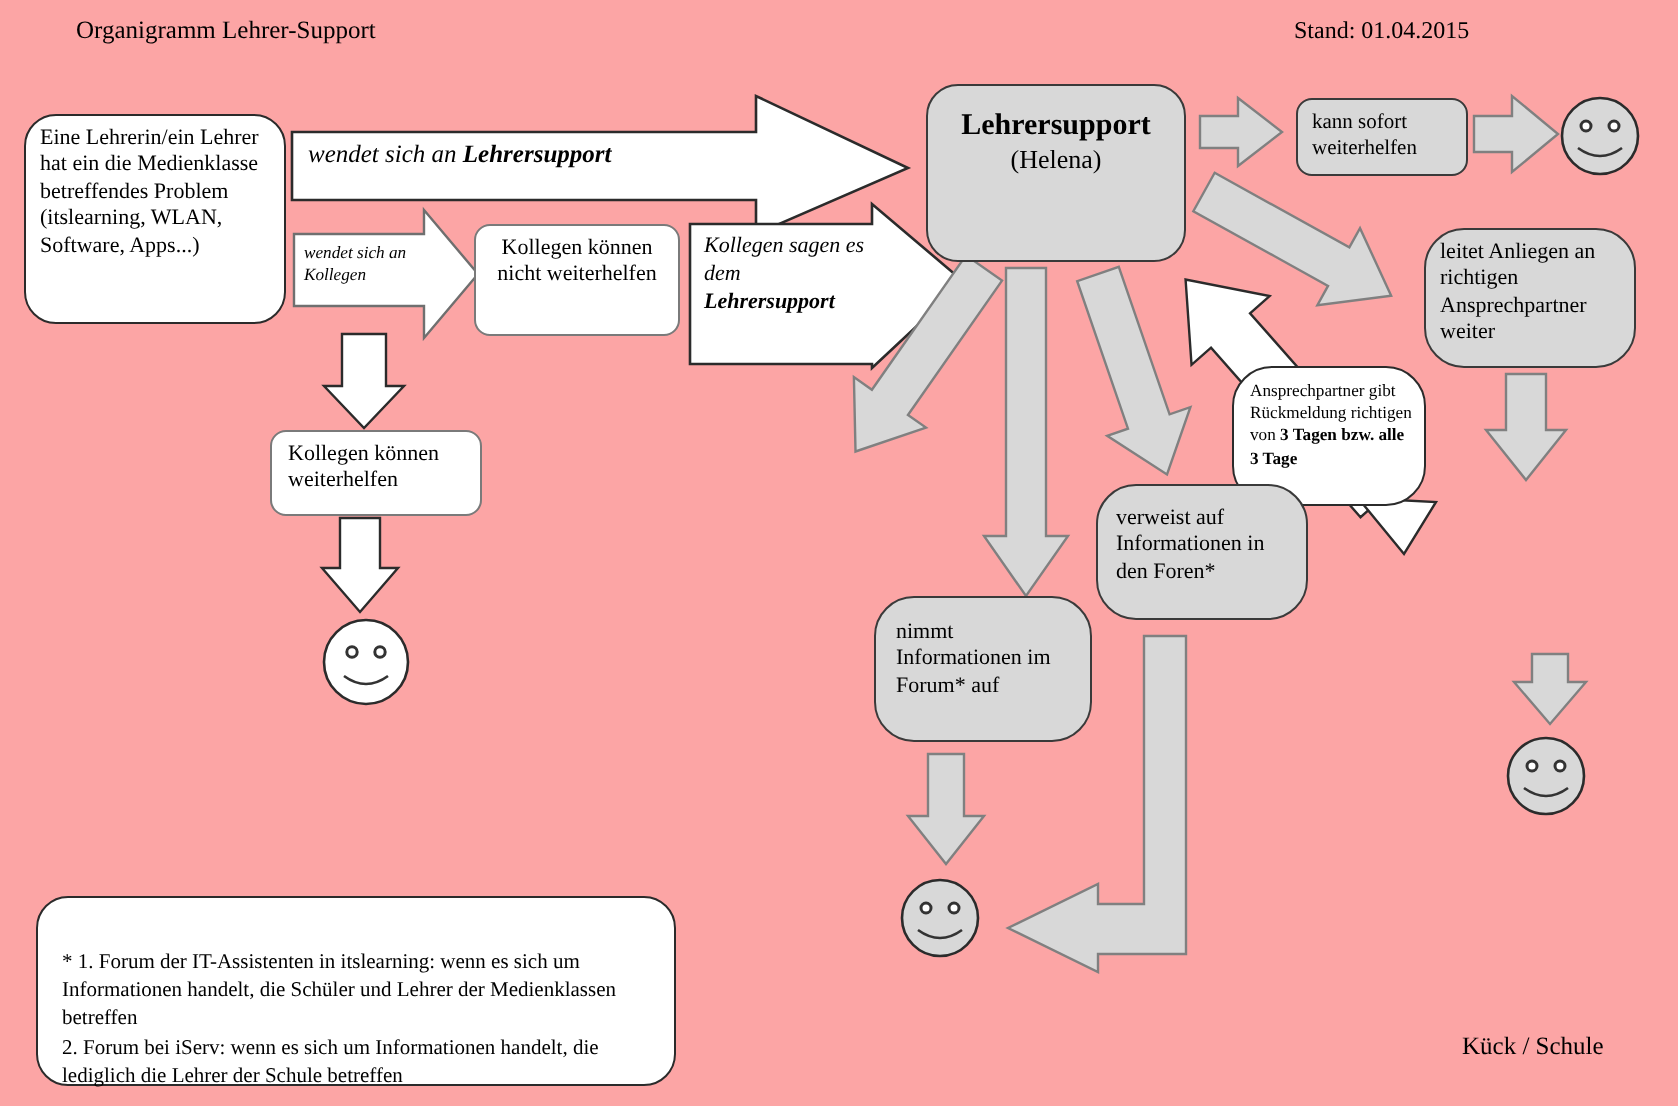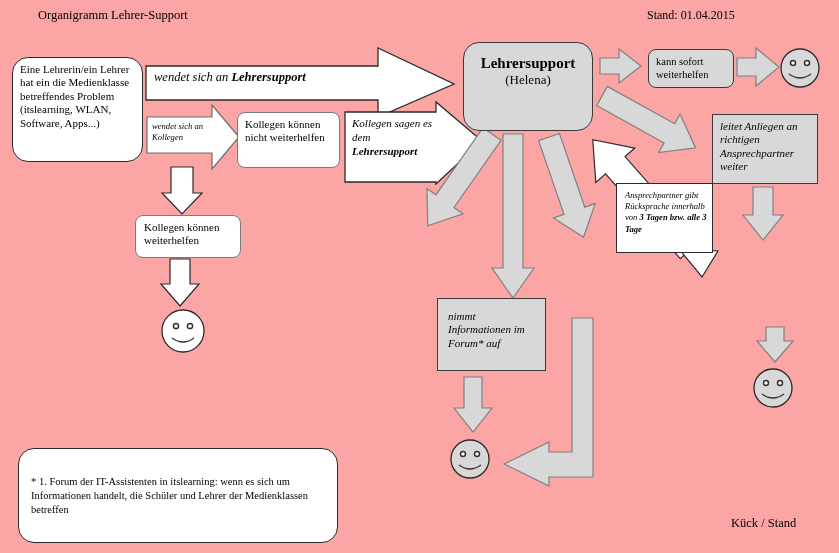--- a/index.html
+++ b/index.html
@@ -4,21 +4,21 @@
 <style>
   html,body{margin:0;padding:0;background:#fff;}
   #canvas{position:relative;width:839px;height:553px;background:#fca5a5;overflow:hidden;
           font-family:"Liberation Serif","DejaVu Serif",serif;color:#000;}
   #arrow-layer{position:absolute;left:0;top:0;}
   .txt{position:absolute;line-height:1.22;}
   .box{position:absolute;box-sizing:border-box;line-height:1.22;}
   .white-box{background:#ffffff;border:1.3px solid #2b2b2b;}
   .gray-box{background:#d8d8d8;border:1.3px solid #3a3a3a;}
   .soft-border{border-color:#7a7a7a;}
-  .r8{border-radius:8px;}  .r12{border-radius:0;font-style:italic;}  .r16{border-radius:16px;}
+  .r8{border-radius:8px;}  .r12{border-radius:20px;}  .r16{border-radius:16px;}
   .f11{font-size:11px;}  .f10{font-size:10.5px;}  .f8{font-size:8.6px;line-height:1.3;}
   .pad{padding:5px 7px;}
   .center{text-align:center;}
   .bold{font-weight:bold;}
   .arrow-label{position:absolute;line-height:1.25;font-style:italic;}
 </style>
 </head>
 <body>
 
 <div id="canvas">
@@ -119,21 +119,21 @@
   <div class="box white-box r16 f11 pad" style="left:12px;top:57px;width:131px;height:105px;">
     <span>Eine Lehrerin/ein Lehrer hat ein die Medienklasse betreffendes Problem (itslearning, WLAN, Software, Apps...)</span>
   </div>
 
   <div class="arrow-label" style="left:154px;top:70px;width:240px;font-size:12.5px;">
     <span>wendet sich an </span><span class="bold">Lehrersupport</span>
   </div>
 
   <div class="arrow-label f8" style="left:152px;top:121px;width:58px;">wendet sich an Kollegen</div>
 
-  <div class="box white-box soft-border r8 f11 pad" style="left:237px;top:112px;width:103px;height:56px;">
+  <div class="box white-box soft-border r8 f11 pad" style="left:237px;top:112px;width:103px;height:56px;text-align:center;">
     <span>Kollegen können nicht weiterhelfen</span>
   </div>
 
   <div class="arrow-label f11" style="left:352px;top:117px;width:84px;">
     <span>Kollegen sagen es dem </span><span class="bold">Lehrersupport</span>
   </div>
 
   <div class="box gray-box r16 center" style="left:463px;top:42px;width:130px;height:89px;border-width:1.5px;padding-top:11px;">
     <div class="bold" style="font-size:15px;">Lehrersupport</div>
     <div style="font-size:13px;">(Helena)</div>
@@ -142,32 +142,36 @@
   <div class="box gray-box r8 f10" style="left:648px;top:49px;width:86px;height:39px;padding:6px 0 0 7px;">
     <span>kann sofort weiterhelfen</span>
   </div>
 
   <div class="box gray-box r12 f11 pad" style="left:712px;top:114px;width:106px;height:70px;">
     <span>leitet Anliegen an richtigen Ansprechpartner weiter</span>
   </div>
 
 
   <div class="box white-box r12 f8" style="left:616px;top:183px;width:97px;height:70px;border-width:1.5px;padding:6px 5px 0 8px;">
-    <span>Ansprechpartner gibt Rücksprache innerhalb von </span><span class="bold">3 Tagen bzw. alle 3 Tage</span>
+    <span>Ansprechpartner gibt Rückmeldung richtigen von </span><span class="bold">3 Tagen bzw. alle 3 Tage</span>
   </div>
 
+  <div class="box gray-box r12 f11" style="left:548px;top:242px;width:106px;height:68px;padding:10px 5px 0 9px;">
+    <span>verweist auf Informationen in den Foren*</span>
+  </div>
 
 
   <div class="box gray-box r12 f11" style="left:437px;top:298px;width:109px;height:73px;padding:11px 5px 0 10px;">
     <span>nimmt Informationen im Forum* auf</span>
   </div>
 
   <div class="box white-box soft-border r8 f11" style="left:135px;top:215px;width:106px;height:43px;padding:5px 5px 16px 8px;">
     <span>Kollegen können weiterhelfen</span>
   </div>
 
   <div class="box white-box r16 f10" style="left:18px;top:448px;width:320px;height:95px;padding:26px 10px 0 12px;line-height:1.35;">
     <div>* 1. Forum der IT-Assistenten in itslearning: wenn es sich um Informationen handelt, die Schüler und Lehrer der Medienklassen betreffen</div>
+    <div>2. Forum bei iServ: wenn es sich um Informationen handelt, die lediglich die Lehrer der Schule betreffen</div>
   </div>
 
-  <div class="txt" style="left:731px;top:516px;font-size:12.5px;">Kück / Stand</div>
+  <div class="txt" style="left:731px;top:516px;font-size:12.5px;">Kück / Schule</div>
 
 </div>
 
 </body></html>

